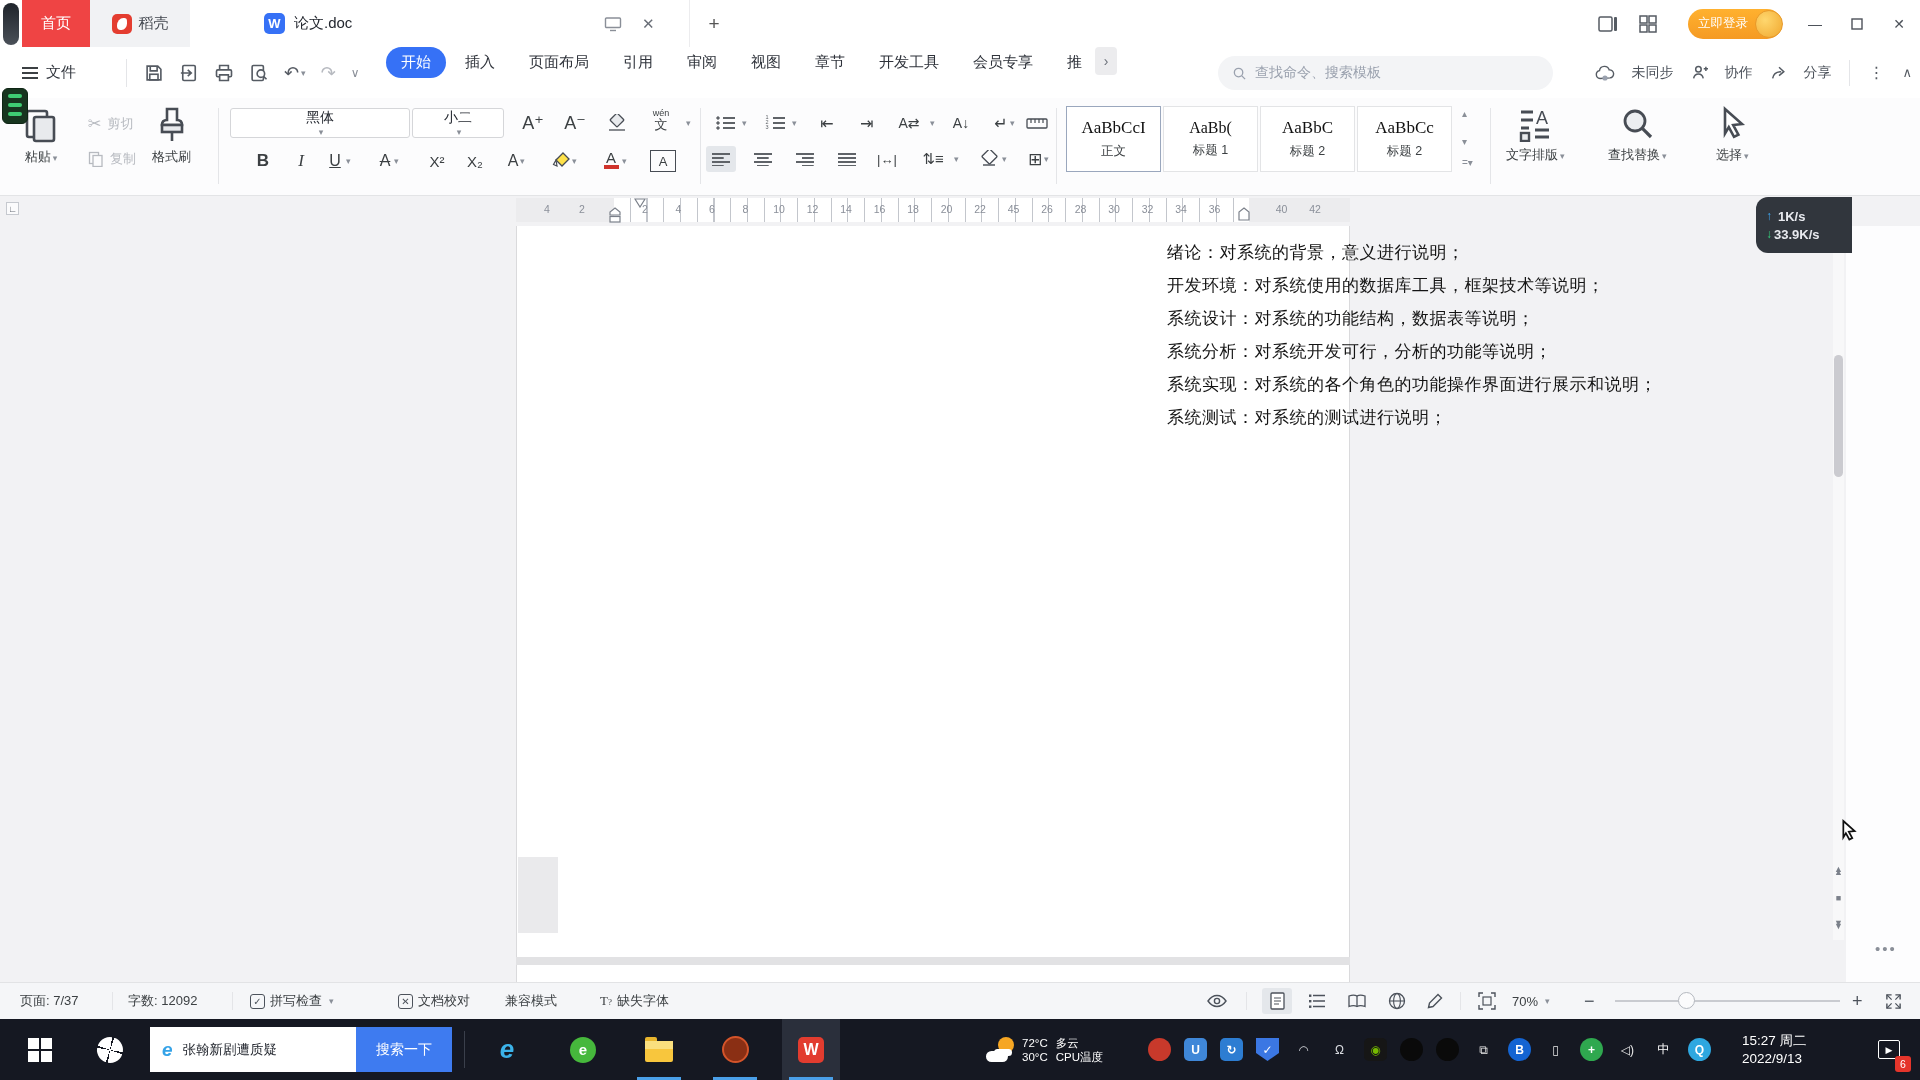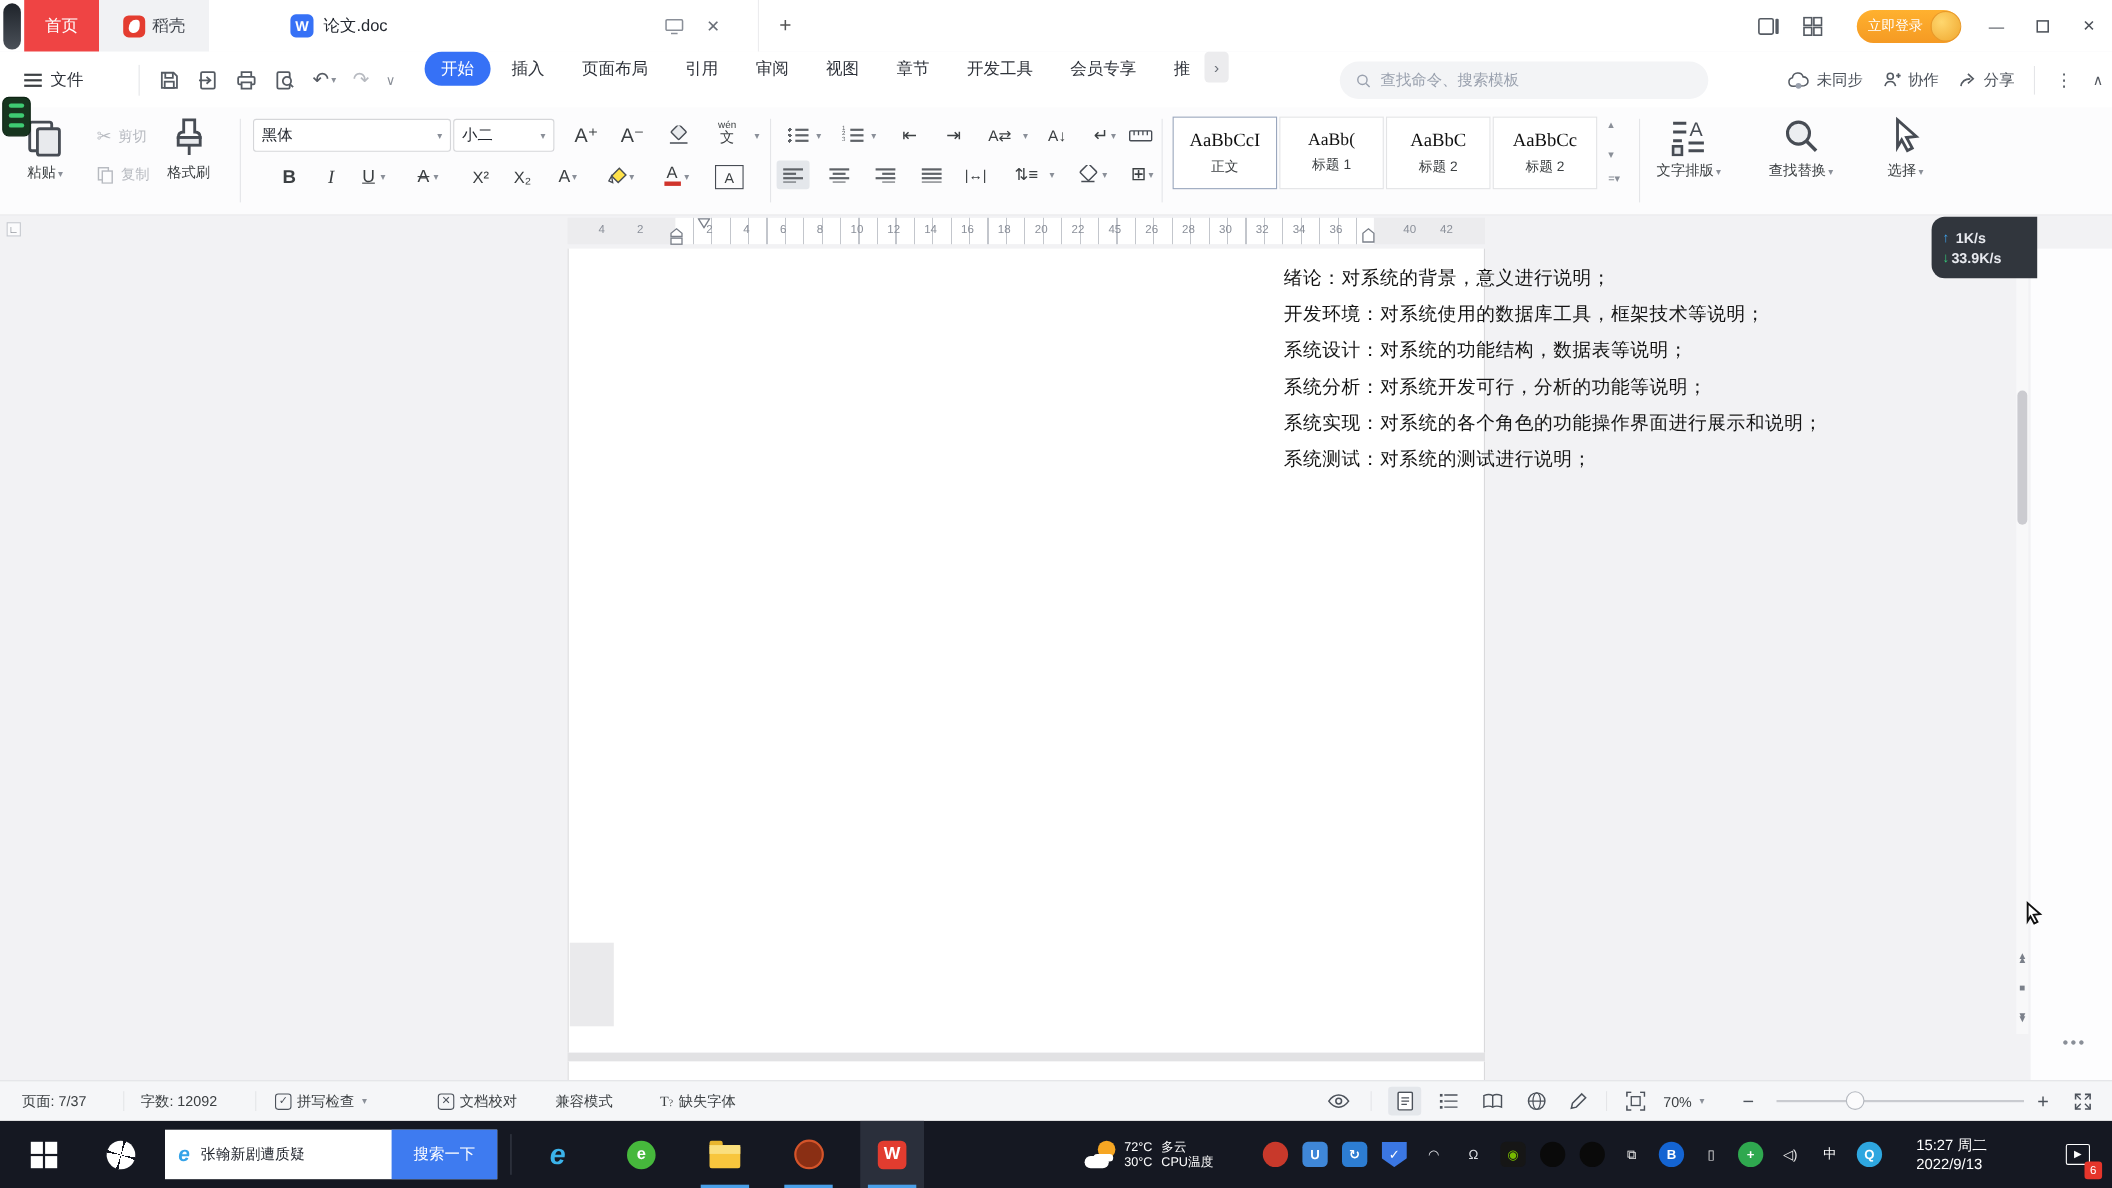--- a/index.html
+++ b/index.html
@@ -57,31 +57,31 @@
   #qat .vdiv { height:28px; margin-right:2px; }
   #menu-tabs { left:386px; top:0; height:51px; display:flex; align-items:flex-start; gap:4px; }
   .mtab { padding:6px 15px; font-size:15px; color:#2f333b; border-radius:16px; white-space:nowrap; }
   .mtab.active { background:#3671f6; color:#fff; }
   .mtab-more { width:22px; height:28px; background:#ececee; border-radius:4px; display:flex;
     align-items:center; justify-content:center; color:#6a6f78; font-size:14px; margin-left:-6px; }
   #cmd-search { left:1218px; top:9px; width:335px; height:34px; border-radius:17px;
     background:#f3f4f6; display:flex; align-items:center; gap:8px; padding-left:14px;
     color:#9aa1ae; font-size:14px; }
   #top-right { right:8px; top:0; height:51px; display:flex; align-items:center; gap:18px; }
-  .tr-item { display:flex; align-items:center; gap:6px; font-size:14px; color:#4c525b; }
+  .tr-item { display:flex; align-items:center; gap:16px; font-size:14px; color:#4c525b; }
   #top-right .vdiv { height:26px; }
 
   
   #ribbon { left:0; top:98px; width:1920px; height:98px; background:#fcfcfd;
     border-bottom:1px solid #e3e4e6; }
   .rb-lbl { font-size:13px; color:#3c4043; text-align:center; white-space:nowrap; }
   .rb-lbl.dis, .ic.dis { color:#b7bac0; }
   .bigbtn { display:flex; flex-direction:column; align-items:center; gap:4px; }
   .fbox { height:30px; border:1px solid #d5d6d9; border-radius:3px; background:#fff;
-    display:flex; align-items:center; justify-content:space-between; padding:0 7px; font-size:14px; color:#23272f; }
+    display:flex; align-items:center; justify-content:space-between; padding:0 7px; font-size:14px; color:#23272f;flex-direction:column; }
   .rbtn { height:26px; min-width:26px; display:inline-flex; align-items:center; justify-content:center;
     font-size:15px; color:#3c4043; }
   .chip-active { background:#e4e7eb; border-radius:3px; }
   .lines-ic { width:18px; height:13px; }
   .lines-left  { background:linear-gradient(#5f6368,#5f6368) 0 0/100% 2px no-repeat,linear-gradient(#5f6368,#5f6368) 0 4px/65% 2px no-repeat,linear-gradient(#5f6368,#5f6368) 0 8px/100% 2px no-repeat,linear-gradient(#5f6368,#5f6368) 0 12px/65% 2px no-repeat; }
   .lines-center{ background:linear-gradient(#5f6368,#5f6368) 0 0/100% 2px no-repeat,linear-gradient(#5f6368,#5f6368) 50% 4px/65% 2px no-repeat,linear-gradient(#5f6368,#5f6368) 0 8px/100% 2px no-repeat,linear-gradient(#5f6368,#5f6368) 50% 12px/65% 2px no-repeat; }
   .lines-right { background:linear-gradient(#5f6368,#5f6368) 0 0/100% 2px no-repeat,linear-gradient(#5f6368,#5f6368) 100% 4px/65% 2px no-repeat,linear-gradient(#5f6368,#5f6368) 0 8px/100% 2px no-repeat,linear-gradient(#5f6368,#5f6368) 100% 12px/65% 2px no-repeat; }
   .lines-just  { background:linear-gradient(#5f6368,#5f6368) 0 0/100% 2px no-repeat,linear-gradient(#5f6368,#5f6368) 0 4px/100% 2px no-repeat,linear-gradient(#5f6368,#5f6368) 0 8px/100% 2px no-repeat,linear-gradient(#5f6368,#5f6368) 0 12px/100% 2px no-repeat; }
   .bullets-ic { width:19px; height:14px; background:
     radial-gradient(circle 1.6px at 2px 2px,#5f6368 98%,transparent),

